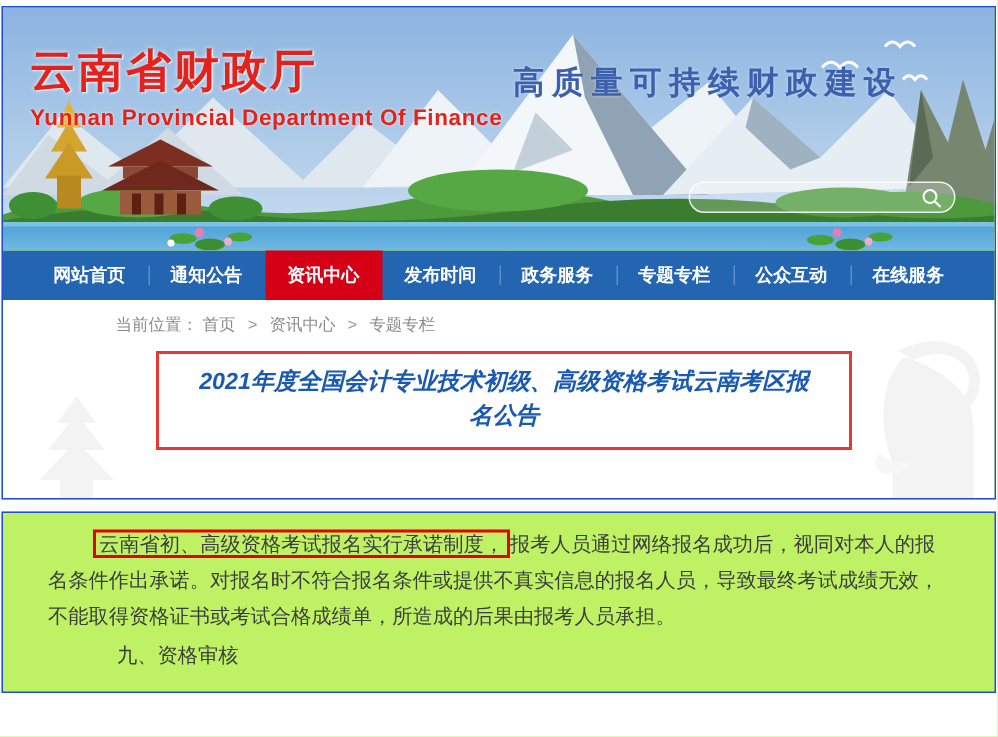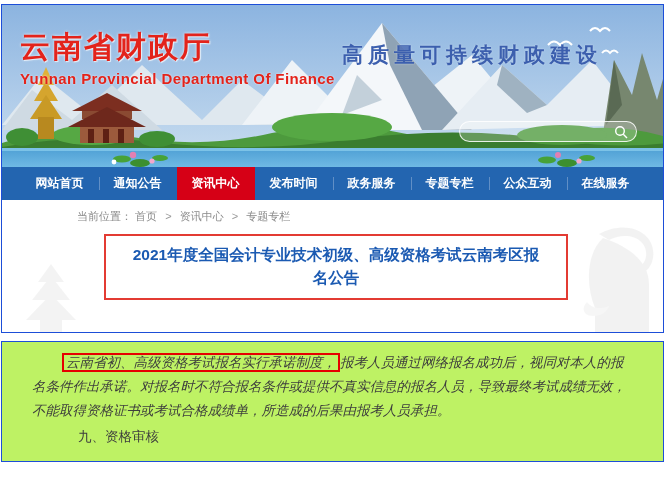--- a/index.html
+++ b/index.html
@@ -45,27 +45,27 @@
   .breadcrumb .bc-link { cursor:pointer; }
   .breadcrumb .bc-sep { margin:0 5px; color:#9a9a9a; }
 
   .info-table { margin:13px 0 0 95px; width:437px; font-size:11px; border-collapse:separate; border-spacing:2px; }
   .info-table td { height:20px; }
   .info-table .lbl { background:#1e5aa8; color:#fff; text-align:center; width:54px; padding:0 4px; }
   .info-table .val { background:#e9eef8; color:#444; padding:0 8px; }
   .info-table .val-wide { width:178px; }
 
   .notice-title-box { margin:10px 16px 0 102px; width:464px; border:2px solid #e33b33; padding:7px 26px 9px;
-                      text-align:center; }
+                      text-align:center;font-style:italic; }
   .notice-title { color:#1b5ab2; font-size:15.5px; font-weight:bold; line-height:23px; }
 
   
   .card-bottom { padding:9px 28px 12px 30px; }
   .sec-heading { font-size:13.5px; color:#3d3d3d; text-indent:46px; line-height:24px; }
-  .sec-para { font-size:13.5px; color:#3d3d3d; line-height:24px; text-indent:30px; margin-bottom:2px;font-style:italic; }
+  .sec-para { font-size:13.5px; color:#3d3d3d; line-height:24px; text-indent:30px; margin-bottom:2px; }
   .red-box { border:2px solid #e60000; padding:0 2px; }
 </style>
 </head>
 <body>
 
 <div class="card card-top">
 
   <div class="banner">
     <svg class="art" width="665" height="162" viewBox="0 0 665 162" preserveAspectRatio="none">
       <defs>

